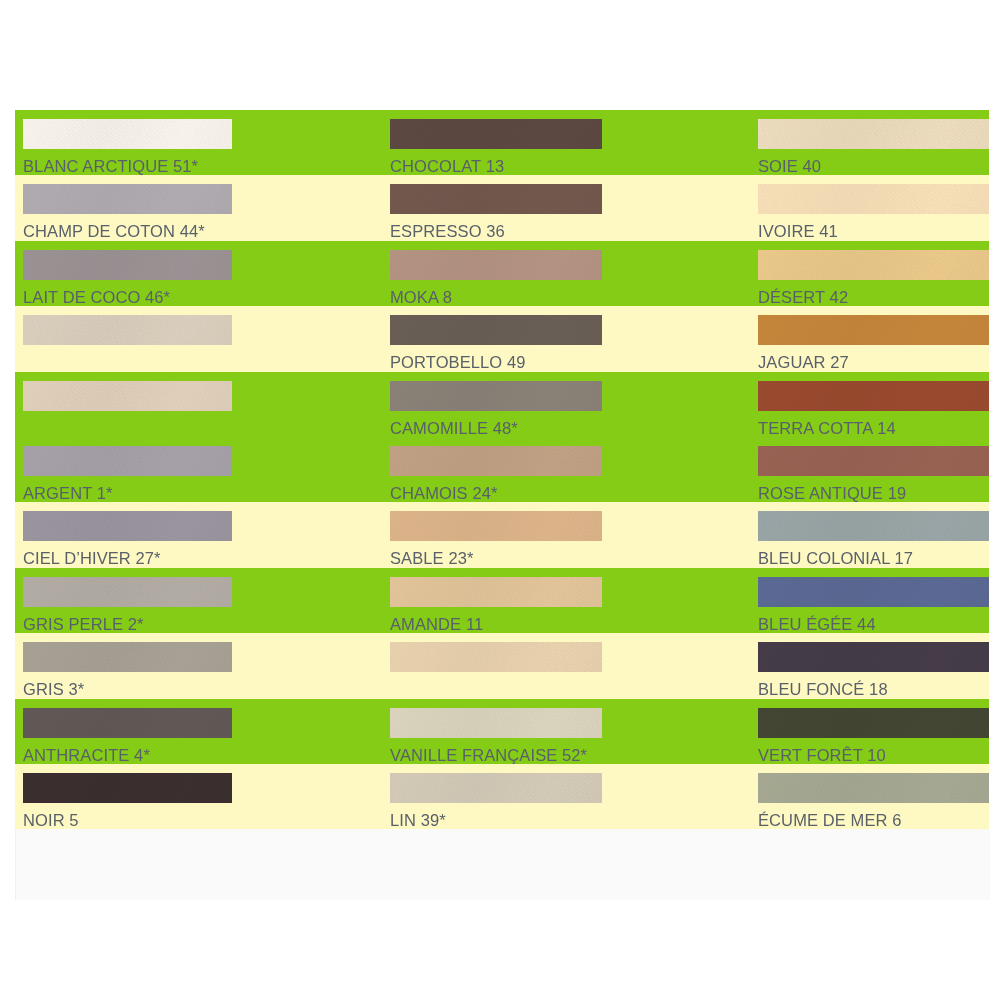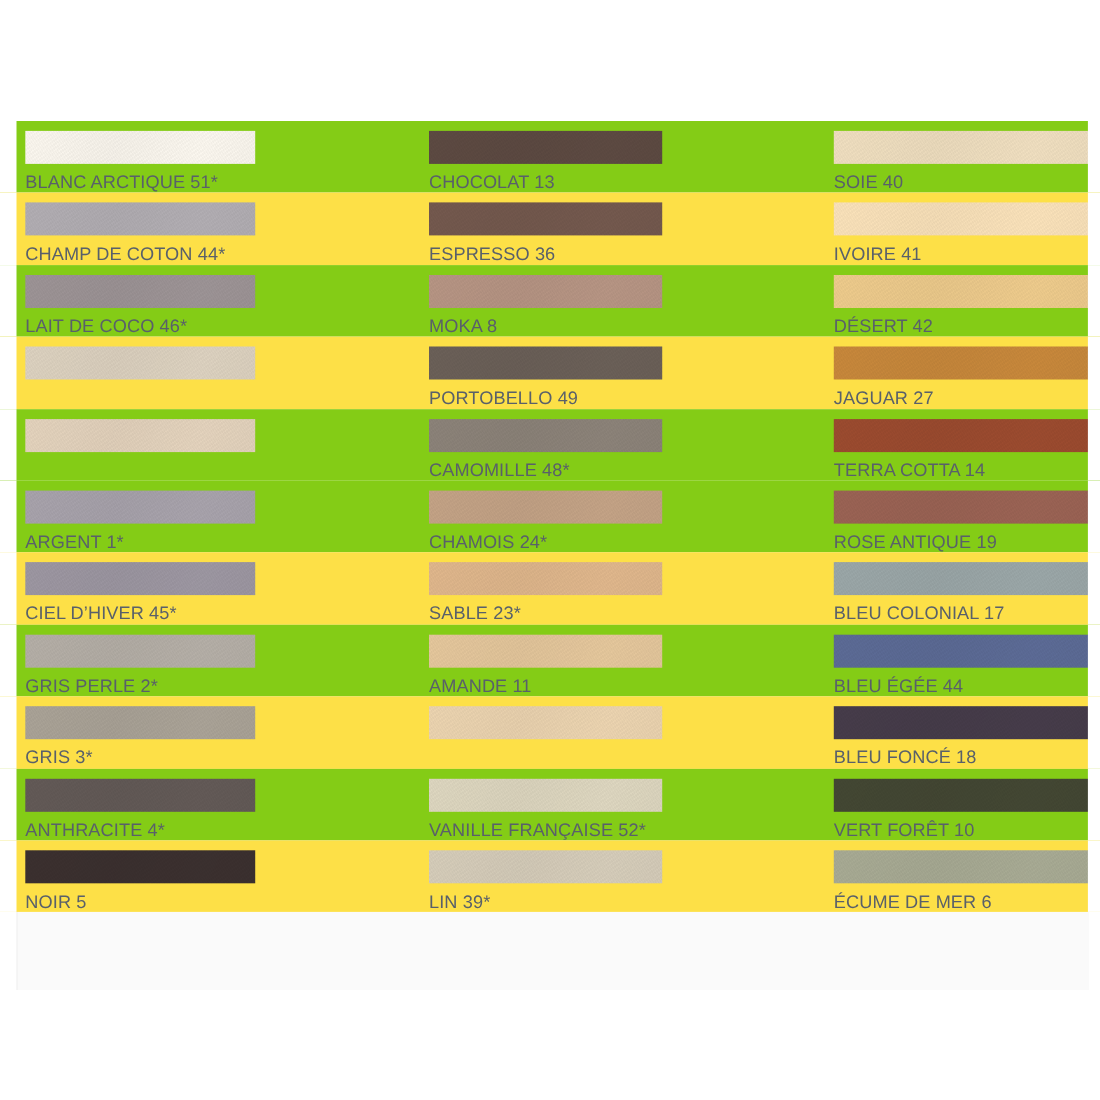--- a/index.html
+++ b/index.html
@@ -43,21 +43,21 @@
     width: 1000px;
   }
 
   .row {
     position: relative;
     height: 65.4px;
     display: flex;
     box-sizing: border-box;
   }
   .row.band-a { background: #84cc16; }
-  .row.band-b { background: #fde047; }
+  .row.band-b { background: #fef9c3; }
 
   .row::before {
     
     content: "";
     position: absolute;
     left: 0;
     top: 0;
     width: 15px;
     height: 100%;
     background: #ffffff;
@@ -194,21 +194,21 @@
           <div class="label">CHAMOIS 24*</div>
         </div>
         <div class="cell cell-2">
           <div class="swatch" title="ROSE ANTIQUE 19" style="background: rgb(155, 99, 84);"></div>
           <div class="label">ROSE ANTIQUE 19</div>
         </div>
       </div>
       <div class="row band-b">
         <div class="cell cell-0">
           <div class="swatch" title="CIEL D’HIVER 45*" style="background: rgb(157, 151, 162);"></div>
-          <div class="label">CIEL D’HIVER 45*</div>
+          <div class="label">CIEL D’HIVER 27*</div>
         </div>
         <div class="cell cell-1">
           <div class="swatch" title="SABLE 23*" style="background: rgb(224, 183, 140);"></div>
           <div class="label">SABLE 23*</div>
         </div>
         <div class="cell cell-2">
           <div class="swatch" title="BLEU COLONIAL 17" style="background: rgb(155, 167, 168);"></div>
           <div class="label">BLEU COLONIAL 17</div>
         </div>
       </div>

